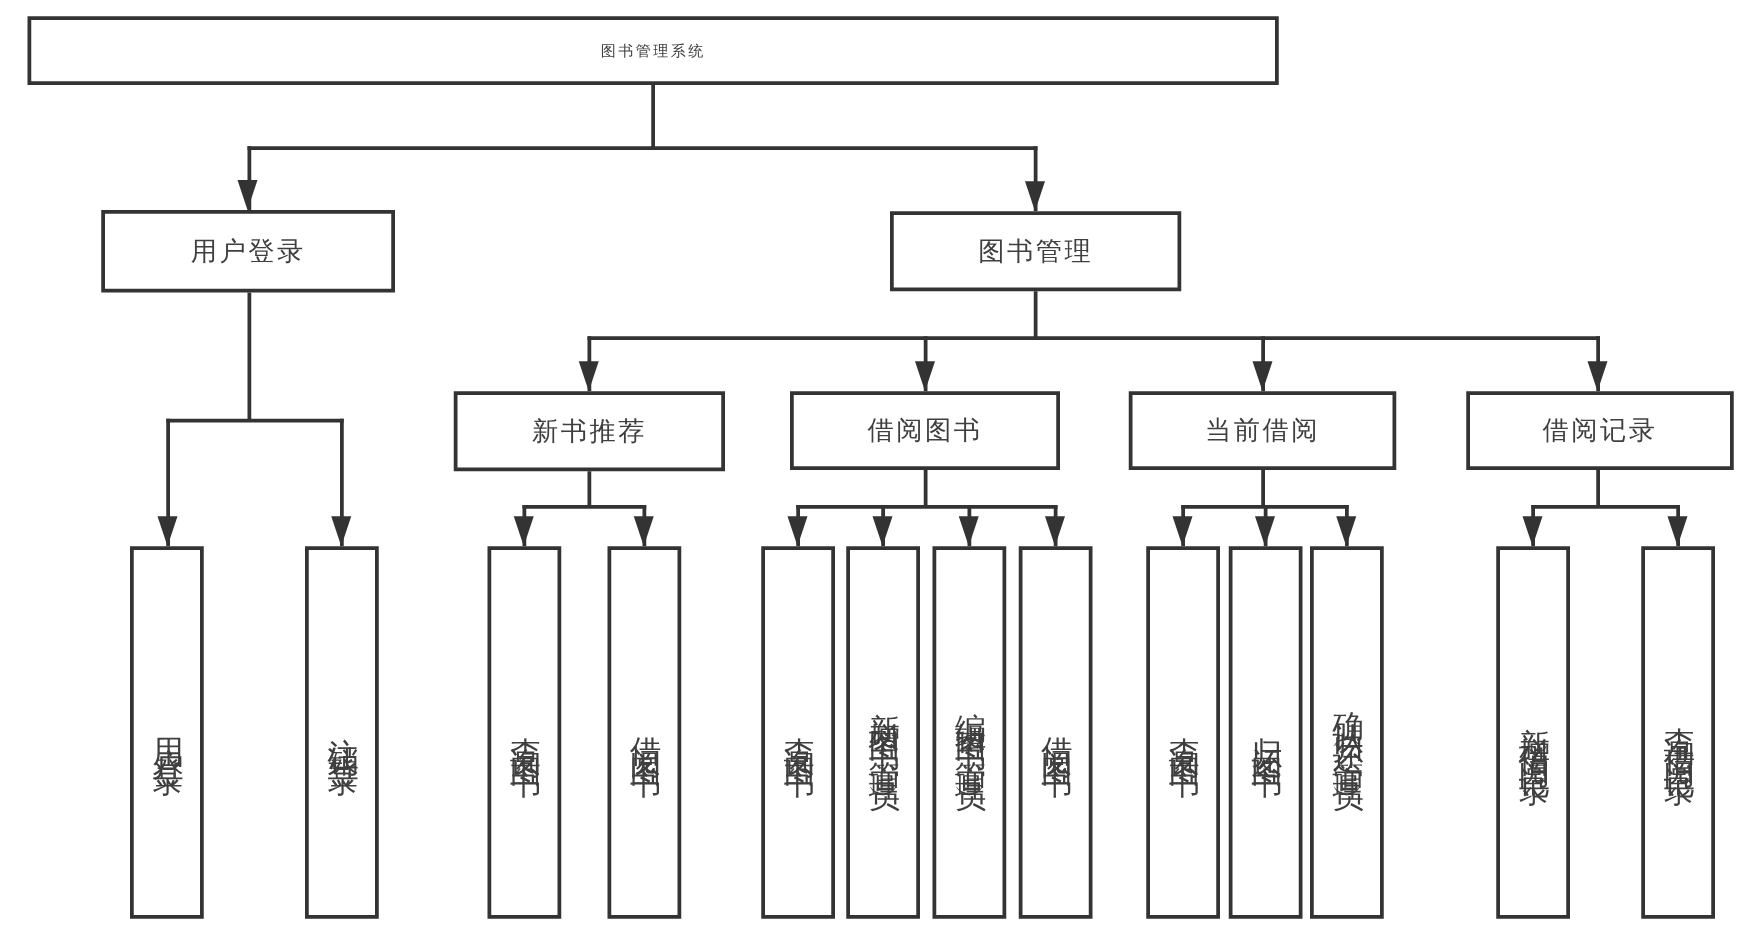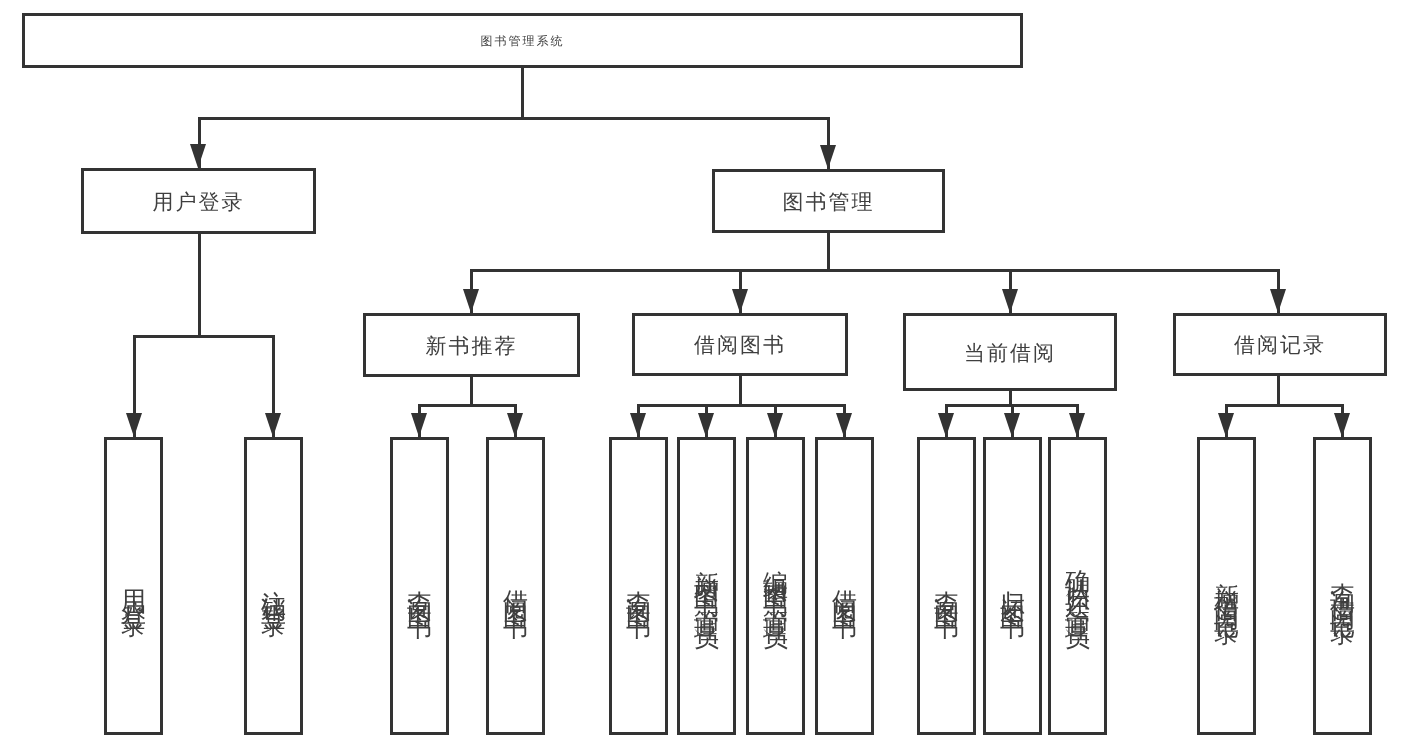--- a/index.html
+++ b/index.html
@@ -106,21 +106,21 @@
   <div class="box h" style="left:712px;top:169px;width:233px;height:64px">
     <span>图书管理</span>
   </div>
 
   <div class="box h" style="left:363px;top:313px;width:217px;height:64px">
     <span>新书推荐</span>
   </div>
   <div class="box h" style="left:632px;top:313px;width:216px;height:63px">
     <span>借阅图书</span>
   </div>
-  <div class="box h" style="left:903px;top:313px;width:214px;height:78px">
+  <div class="box h" style="left:903px;top:313px;width:214px;height:63px">
     <span>当前借阅</span>
   </div>
   <div class="box h" style="left:1173px;top:313px;width:214px;height:63px">
     <span>借阅记录</span>
   </div>
 
   <div class="box v" style="left:104px;top:437px;width:59px;height:298px">
     <span>用户登录</span>
   </div>
   <div class="box v" style="left:244px;top:437px;width:59px;height:298px">

